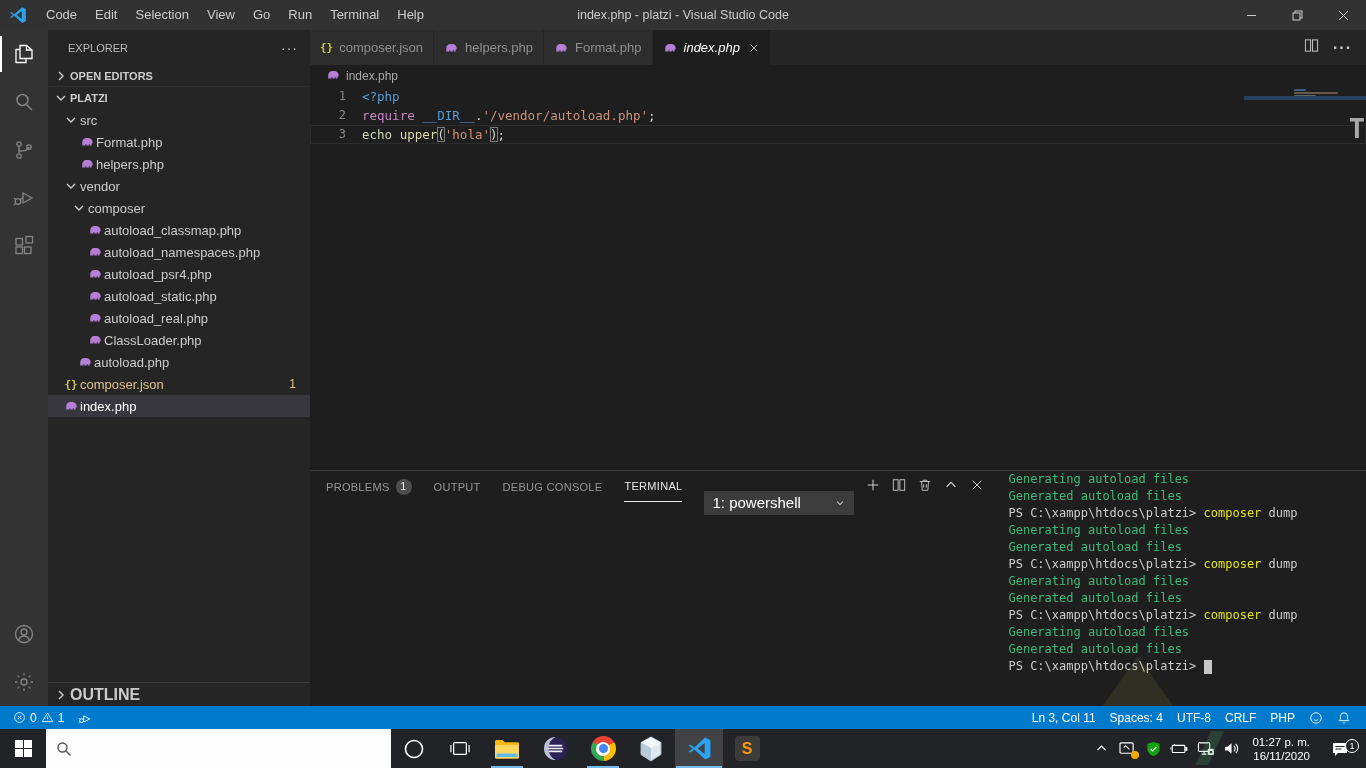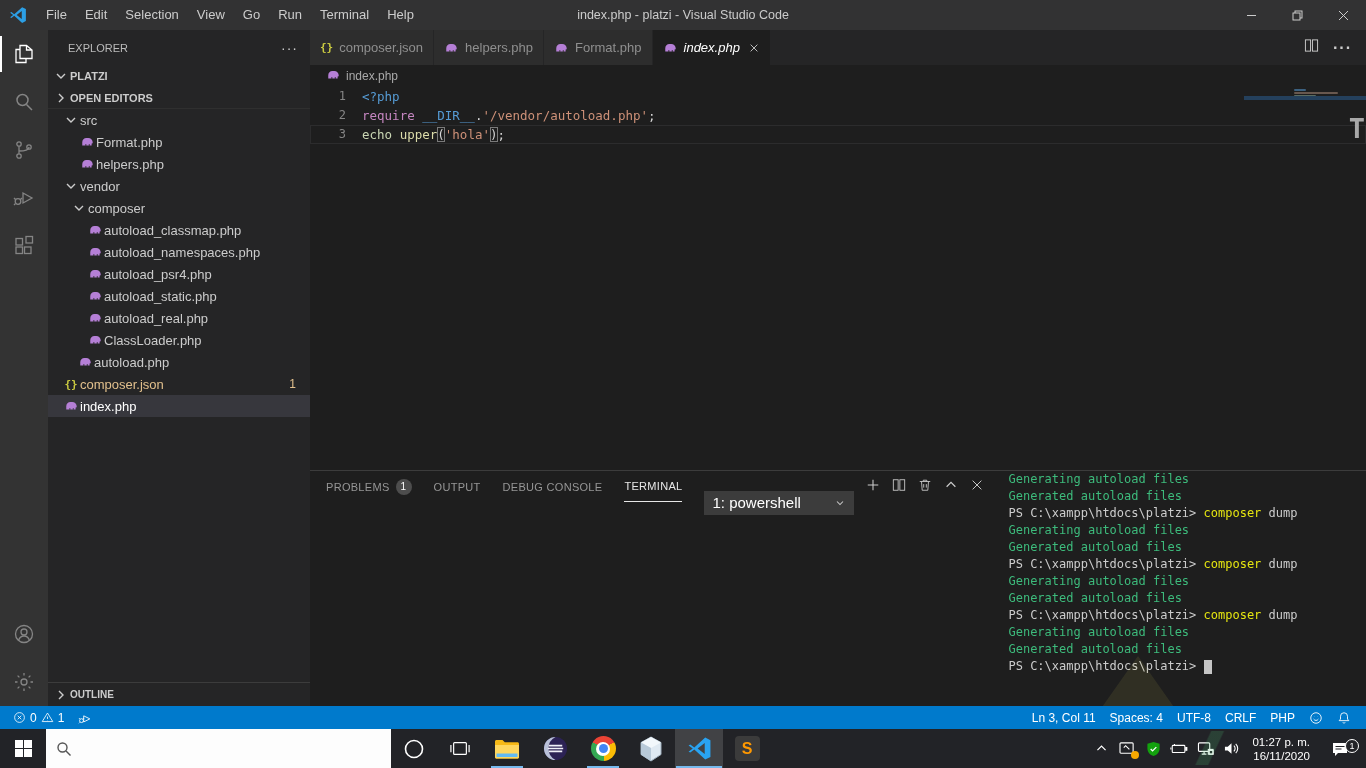--- a/index.html
+++ b/index.html
@@ -29,21 +29,21 @@
   .sidebar-header { height:35px; display:flex; align-items:center; padding:0 12px 0 20px; font-size:11px; color:#bbbbbb; }
   .sidebar-header .dots { margin-left:auto; letter-spacing:1px; color:#cccccc; font-size:14px; }
   .tree-row { height:22px; display:flex; align-items:center; white-space:nowrap; cursor:pointer; }
   .tree-row.selected { background:#37373d; color:#ffffff; }
   .tree-row.section { font-weight:bold; font-size:11px; }
   .tree-row.modified { color:#e2c08d; }
   .tree-ico { width:18px; height:16px; display:flex; align-items:center; justify-content:center; flex:none; }
   .tree-label { overflow:hidden; text-overflow:ellipsis; }
   .tree-badge { margin-left:auto; margin-right:14px; color:#e2c08d; font-size:12px; }
   .row-openeditors { border-bottom:1px solid #2f2f2f; }
-  .outline-row { position:absolute; bottom:0; left:0; right:0; height:24px; border-top:1px solid #3c3c3c; display:flex; align-items:center; font-weight:bold; font-size:10px; color:#cccccc; padding-left:4px; background:#252526; }
+  .outline-row { position:absolute; bottom:0; left:0; right:0; height:24px; border-top:1px solid #3c3c3c; display:flex; align-items:center; font-weight:bold; font-size:16px; color:#cccccc; padding-left:4px; background:#252526; }
 
   
   .editor-col { flex:1; display:flex; flex-direction:column; min-width:0; }
   .tabbar { height:35px; background:#252526; display:flex; flex:none; }
   .tab { height:35px; display:flex; align-items:center; padding:0 10px; background:#2d2d2d; color:#8f8f8f; font-size:13px; border-right:1px solid #252526; cursor:pointer; white-space:nowrap; }
   .tab .t-ico { margin-right:6px; display:flex; }
   .tab.active { background:#1e1e1e; color:#ffffff; }
   .tab.preview .tab-label { font-style:italic; }
   .tab-close { margin-left:8px; color:#cccccc; display:flex; }
   .tab-actions { margin-left:auto; display:flex; align-items:center; gap:14px; padding-right:14px; color:#cccccc; }
@@ -116,21 +116,21 @@
 </head>
 <body>
 
 <div class="screen">
 
   <div class="titlebar">
     <svg class="vscode-logo" viewBox="0 0 24 24">
         <path fill="#2c9fe5" d="M17.5 1.5 7 11 3.2 8.1 1.5 9l4 3-4 3 1.7.9L7 13l10.5 9.5 5-2.4v-16zM17 6.8v10.4L10.2 12z"></path>
       </svg>
     <div id="menubar" style="display:flex">
-        <div class="menu-item">File</div>
+        <div class="menu-item">Code</div>
         <div class="menu-item">Edit</div>
         <div class="menu-item">Selection</div>
         <div class="menu-item">View</div>
         <div class="menu-item">Go</div>
         <div class="menu-item">Run</div>
         <div class="menu-item">Terminal</div>
         <div class="menu-item">Help</div>
       </div>
     <div class="win-title">index.php - platzi - Visual Studio Code</div>
     <div class="win-controls">
@@ -205,36 +205,36 @@
           </div>
         </div>
       </div>
 
     <div class="sidebar">
       <div class="sidebar-header">
         <span>EXPLORER</span>
         <span class="dots">···</span>
       </div>
       <div id="tree">
+          <div class="tree-row section   row-openeditors" style="padding-left:4px">
+    <span class="tree-ico">
+              <svg width="16" height="16" viewBox="0 0 16 16" fill="none" stroke="#ccc" stroke-width="1.4">
+                <path d="M6 4l4 4-4 4"></path>
+              </svg>
+            </span>
+    <span class="tree-label">OPEN EDITORS</span>
+
+  </div>
           <div class="tree-row section   " style="padding-left:4px">
     <span class="tree-ico">
               <svg width="16" height="16" viewBox="0 0 16 16" fill="none" stroke="#ccc" stroke-width="1.4">
                 <path d="M4 6l4 4 4-4"></path>
               </svg>
             </span>
     <span class="tree-label">PLATZI</span>
-
-  </div>
-          <div class="tree-row section   row-openeditors" style="padding-left:4px">
-    <span class="tree-ico">
-              <svg width="16" height="16" viewBox="0 0 16 16" fill="none" stroke="#ccc" stroke-width="1.4">
-                <path d="M6 4l4 4-4 4"></path>
-              </svg>
-            </span>
-    <span class="tree-label">OPEN EDITORS</span>
 
   </div>
           <div class="tree-row    " style="padding-left:14px">
     <span class="tree-ico">
               <svg width="16" height="16" viewBox="0 0 16 16" fill="none" stroke="#ccc" stroke-width="1.4">
                 <path d="M4 6l4 4 4-4"></path>
               </svg>
             </span>
     <span class="tree-label">src</span>
 

